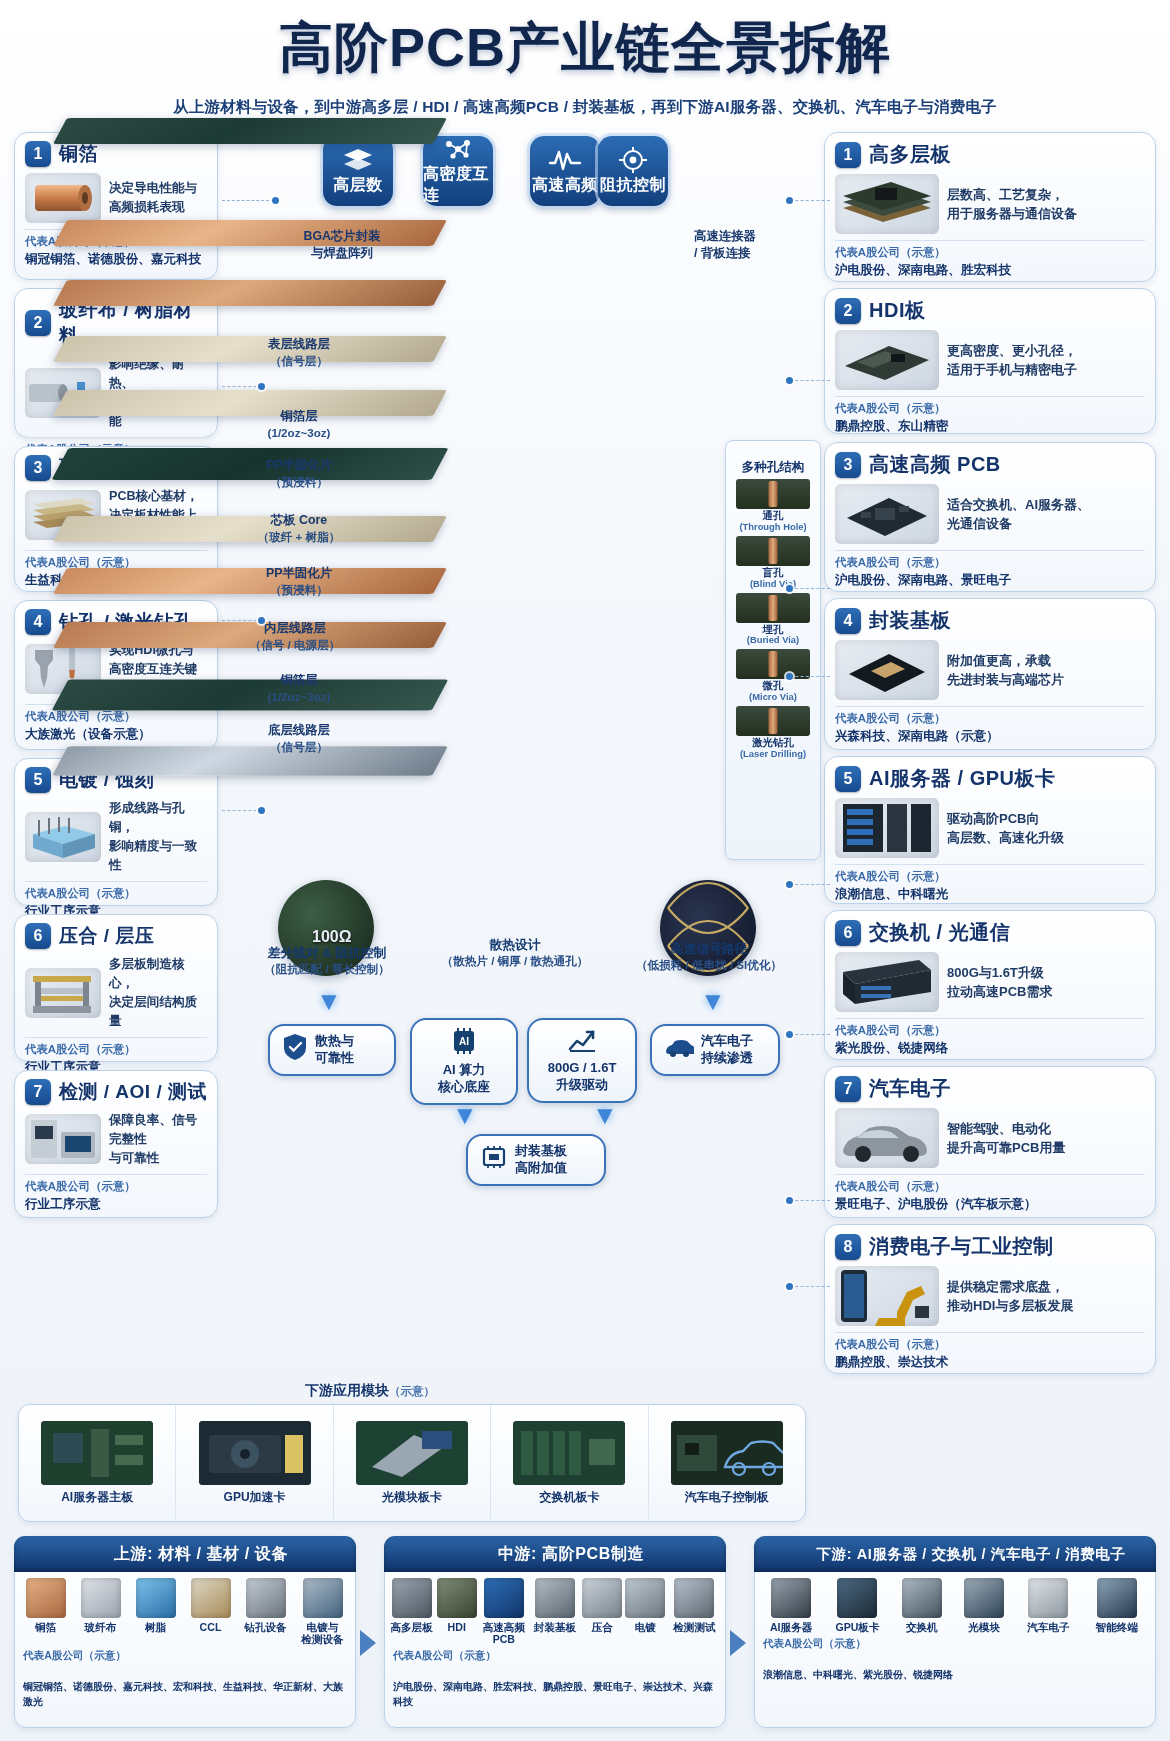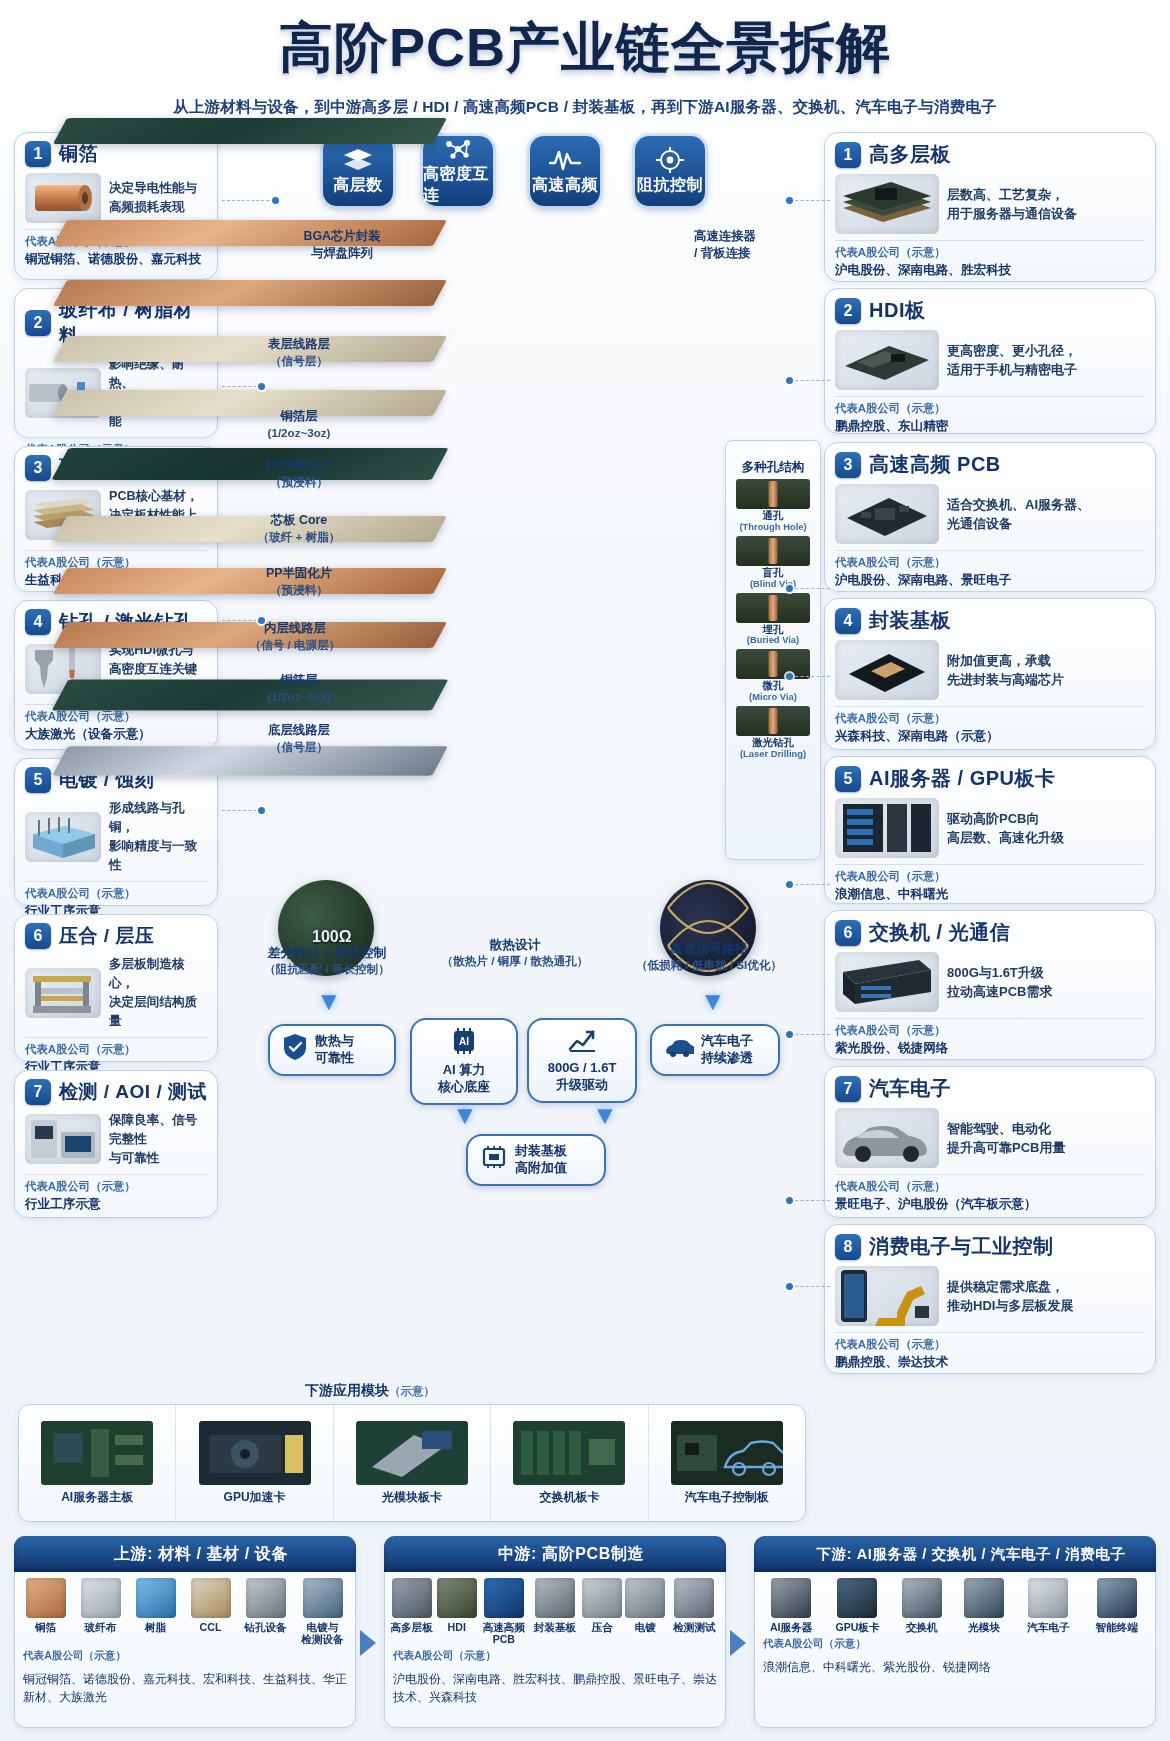--- a/index.html
+++ b/index.html
@@ -168,21 +168,21 @@
     padding-left: 32px;
   }
   .stage-items { display: flex; justify-content: space-around; padding: 6px 4px 0 4px; gap: 2px; }
   .si { display: flex; flex-direction: column; align-items: center; width: 60px; }
   .si-img { width: 40px; height: 40px; border-radius: 4px;
             background: linear-gradient(145deg,#b9c3cf,#76828f);
             box-shadow: inset 0 0 6px rgba(0,0,0,.25); }
   .si-label { font-size: 10.6px; font-weight: 800; color: #14346b; text-align: center; line-height: 1.15; margin-top: 3px; }
   .stage-foot { padding: 4px 8px 0 8px; }
   .stage-foot .fl { font-size: 10.6px; font-weight: 800; color: #3a6aa8; }
-  .stage-foot .fn { font-size: 12px; font-weight: 400; color: #14346b; line-height: 1.45; margin-top: 8px; }
+  .stage-foot .fn { font-size: 10px; font-weight: 700; color: #14346b; line-height: 1.45; margin-top: 17px; }
   .arrow-sep {
     position: absolute; top: 1630px; width: 0; height: 0;
     border-top: 13px solid transparent; border-bottom: 13px solid transparent;
     border-left: 16px solid #4a7fc0;
   }
 
   
   .dot { position: absolute; width: 7px; height: 7px; border-radius: 50%; background: #2f74c0; box-shadow: 0 0 0 2px rgba(255,255,255,.8); }
   .dash { position: absolute; border-top: 1.5px dashed #8fb3d9; }
   .glow-arrow { position: absolute; color: #3f86d8; font-size: 26px; text-shadow: 0 0 8px rgba(90,160,240,.8); }
@@ -228,21 +228,21 @@
     <span class="pill-label">高密度互连</span>
   </div>
   <div class="pill" style="left:530px; top:136px;">
     <span>
       <svg width="34" height="26" viewBox="0 0 34 26">
         <polyline points="2,16 7,16 11,5 15,22 19,7 23,16 32,16" fill="none" stroke="#fff" stroke-width="2.4" stroke-linejoin="round" stroke-linecap="round"></polyline>
       </svg>
     </span>
     <span class="pill-label">高速高频</span>
   </div>
-  <div class="pill" style="left:635px; top:136px;">
+  <div class="pill" style="left:598px; top:136px;">
     <span>
       <svg width="30" height="26" viewBox="0 0 30 26">
         <circle cx="15" cy="13" r="9" fill="none" stroke="#fff" stroke-width="2"></circle>
         <circle cx="15" cy="13" r="3.4" fill="#fff"></circle>
         <line x1="15" y1="0" x2="15" y2="5" stroke="#fff" stroke-width="2"></line>
         <line x1="15" y1="21" x2="15" y2="26" stroke="#fff" stroke-width="2"></line>
         <line x1="1" y1="13" x2="6" y2="13" stroke="#fff" stroke-width="2"></line>
         <line x1="24" y1="13" x2="29" y2="13" stroke="#fff" stroke-width="2"></line>
       </svg>
     </span>

